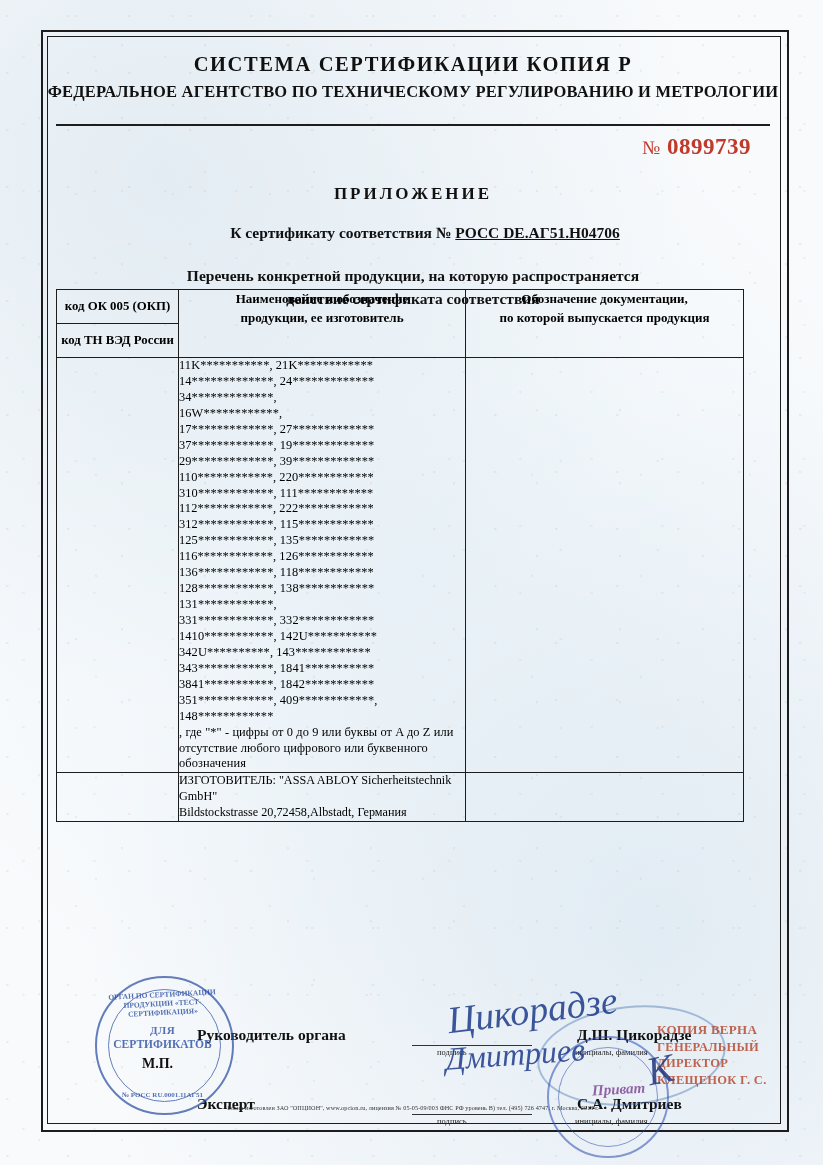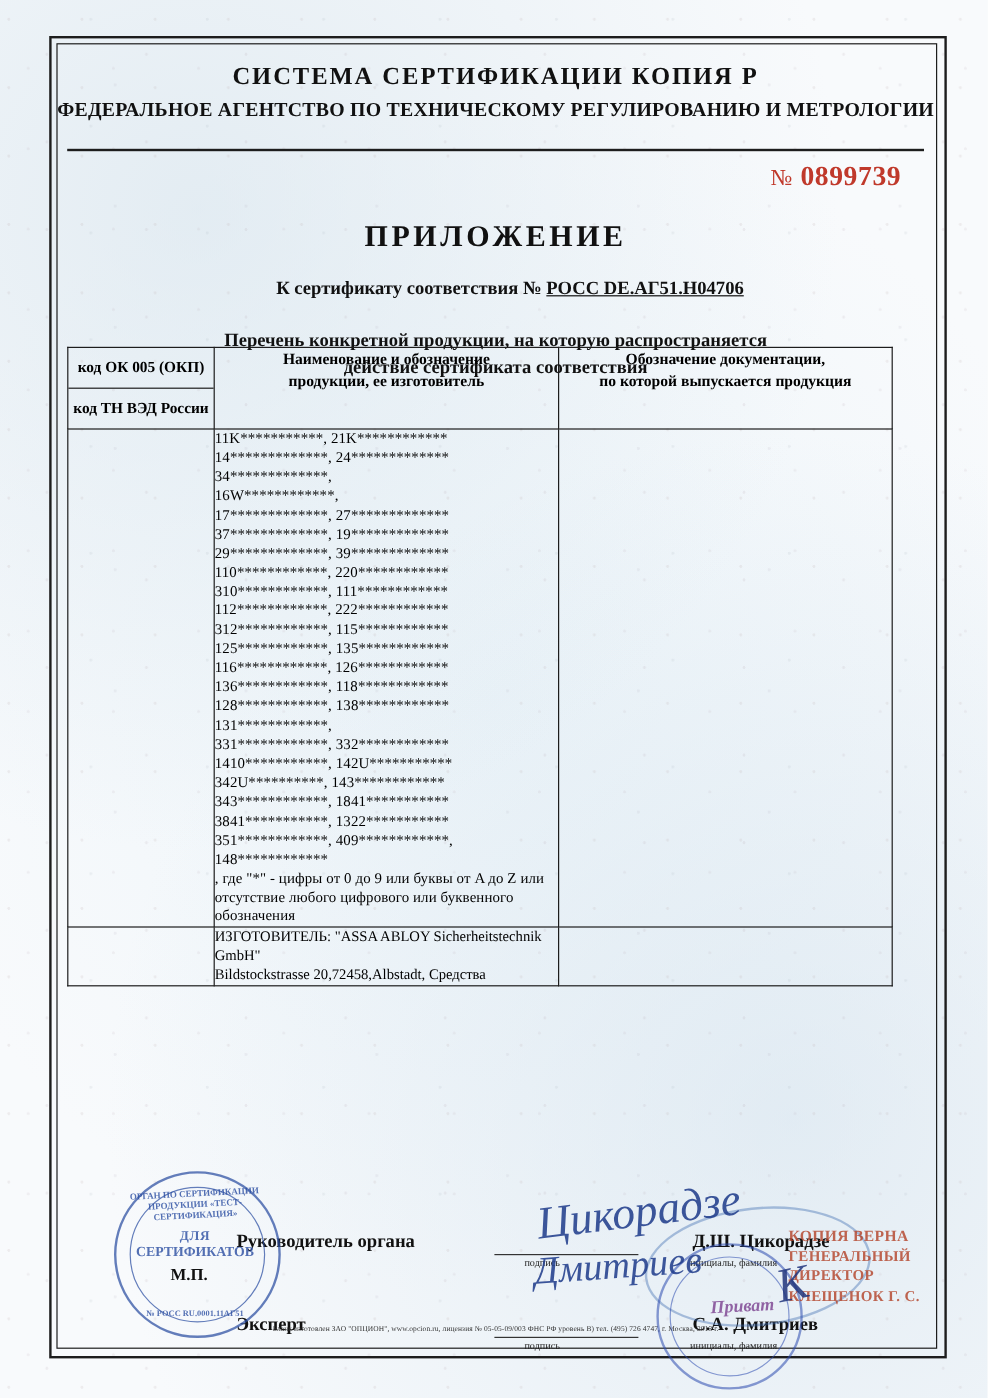--- a/index.html
+++ b/index.html
@@ -95,21 +95,21 @@
     letter-spacing: 0.5px;
     font-family: "Liberation Serif", serif;
   }
   .number-line .no {
     font-size: 19px;
     font-weight: normal;
   }
   .title {
     text-align: center;
     margin-top: 82px;
-    font-size: 25px;
+    font-size: 17px;
     font-weight: bold;
     letter-spacing: 3px;
     color: #111;
   }
   .subtitle {
     text-align: center;
     margin-top: 20px;
     font-size: 15.5px;
     font-weight: bold;
     color: #111;
@@ -481,35 +481,35 @@
             <div>312************,  115************</div>
             <div>125************,  135************</div>
             <div>116************,  126************</div>
             <div>136************,  118************</div>
             <div>128************,  138************</div>
             <div>131************,</div>
             <div>331************,  332************</div>
             <div>1410***********,  142U***********</div>
             <div>342U**********,  143************</div>
             <div>343************,  1841***********</div>
-            <div>3841***********,  1322***********</div>
+            <div>3841***********,  1842***********</div>
             <div>351************,   409************,</div>
             <div>148************</div>
             <div>, где "*" - цифры от 0 до 9 или буквы от A до Z или</div>
             <div>отсутствие любого цифрового или буквенного</div>
             <div>обозначения</div>
           </td>
           <td class="empty-right"></td>
         </tr>
         <tr>
           <td></td>
           <td class="maker-cell">
             <div>ИЗГОТОВИТЕЛЬ: "ASSA ABLOY Sicherheitstechnik</div>
             <div>GmbH"</div>
-            <div>Bildstockstrasse 20,72458,Albstadt, Средства</div>
+            <div>Bildstockstrasse 20,72458,Albstadt, Германия</div>
           </td>
           <td class="empty-right"></td>
         </tr>
       </tbody>
     </table>
 
     <div class="stamp-left"></div>
     <div class="stamp-left-text">
       <div class="t3">ОРГАН ПО СЕРТИФИКАЦИИ ПРОДУКЦИИ «ТЕСТ-СЕРТИФИКАЦИЯ»</div>
       <div class="t1">ДЛЯ</div>

